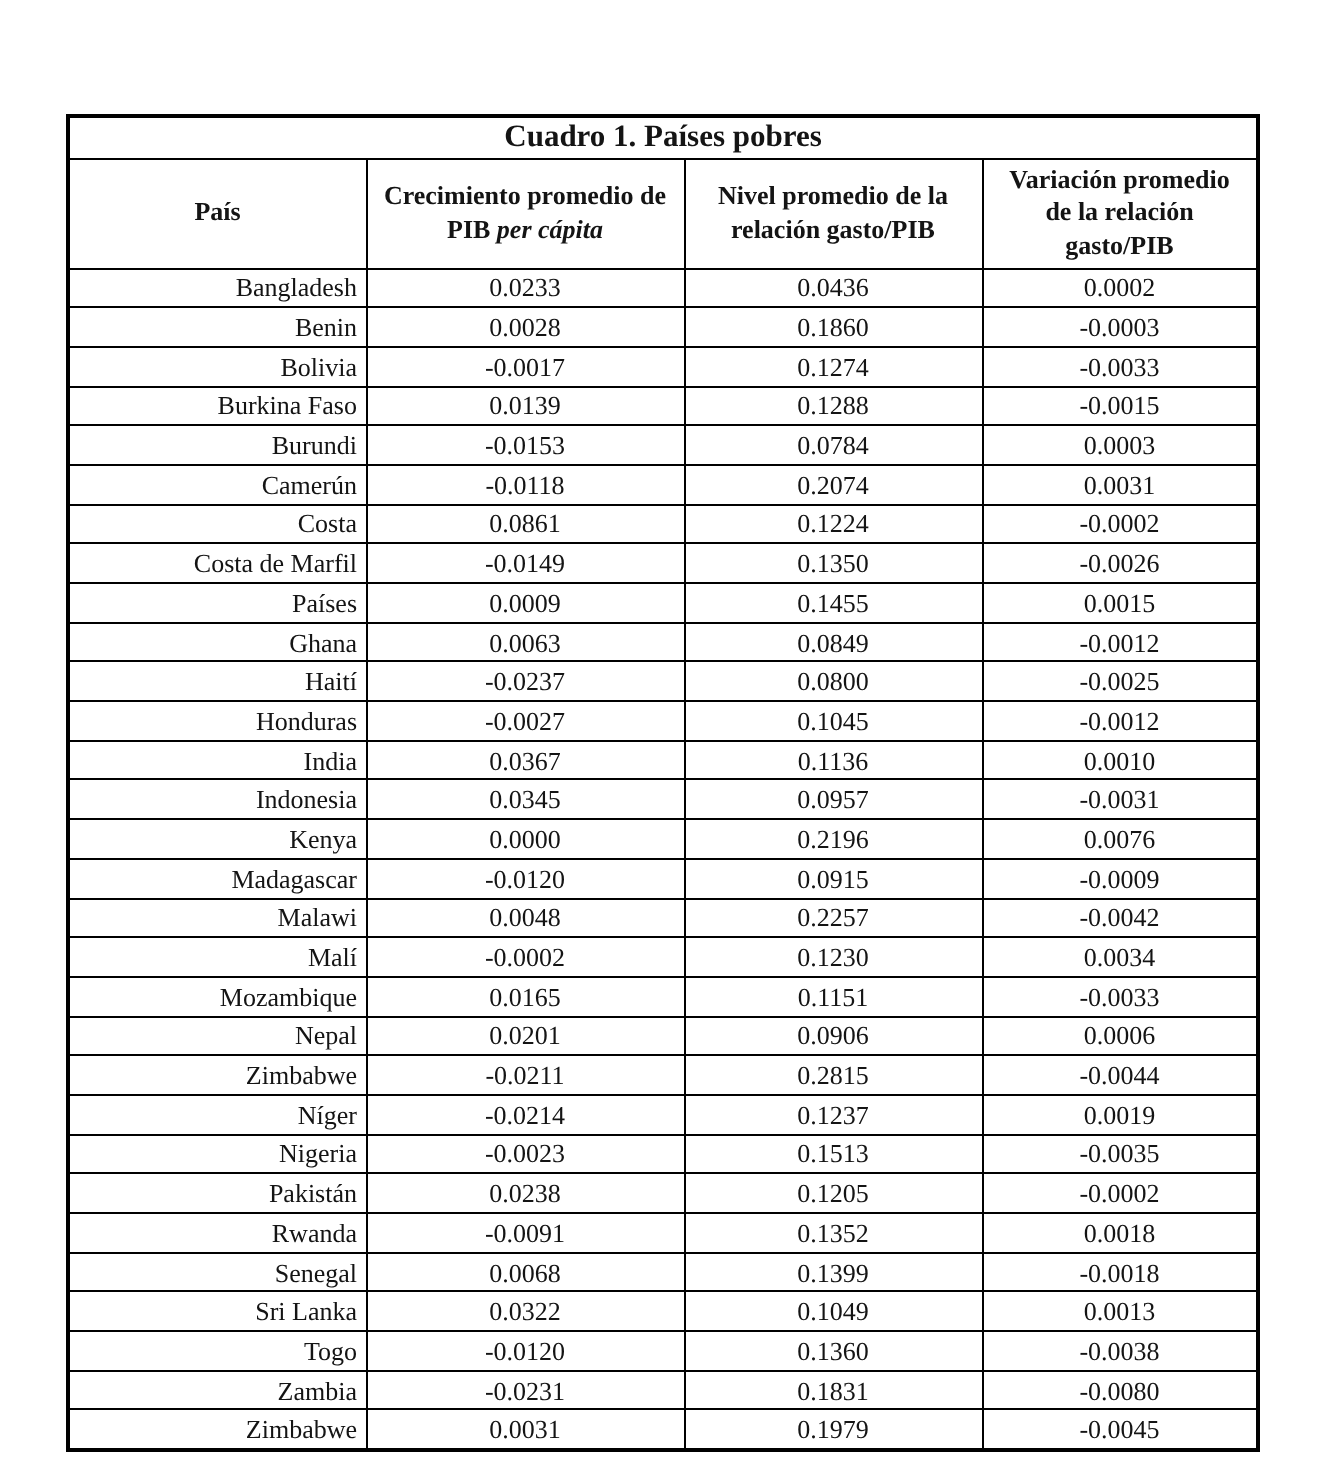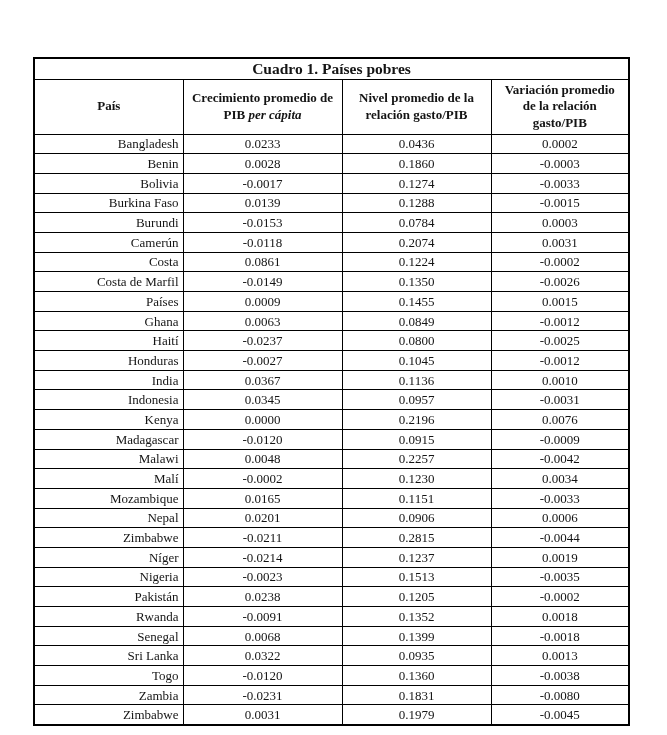--- a/index.html
+++ b/index.html
@@ -250,21 +250,21 @@
         </tr>
         <tr>
           <td class="country">Senegal</td>
           <td class="num">0.0068</td>
           <td class="num">0.1399</td>
           <td class="num">-0.0018</td>
         </tr>
         <tr>
           <td class="country">Sri Lanka</td>
           <td class="num">0.0322</td>
-          <td class="num">0.0935</td>
+          <td class="num">0.1049</td>
           <td class="num">0.0013</td>
         </tr>
         <tr>
           <td class="country">Togo</td>
           <td class="num">-0.0120</td>
           <td class="num">0.1360</td>
           <td class="num">-0.0038</td>
         </tr>
         <tr>
           <td class="country">Zambia</td>

